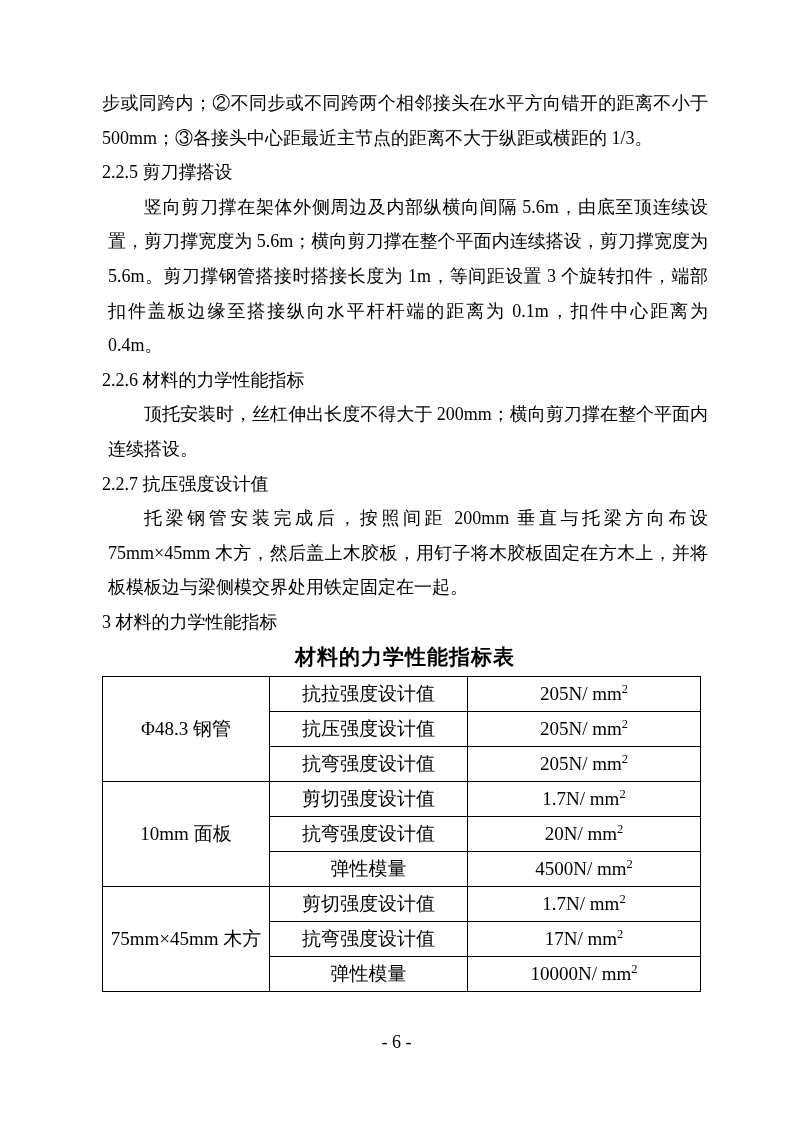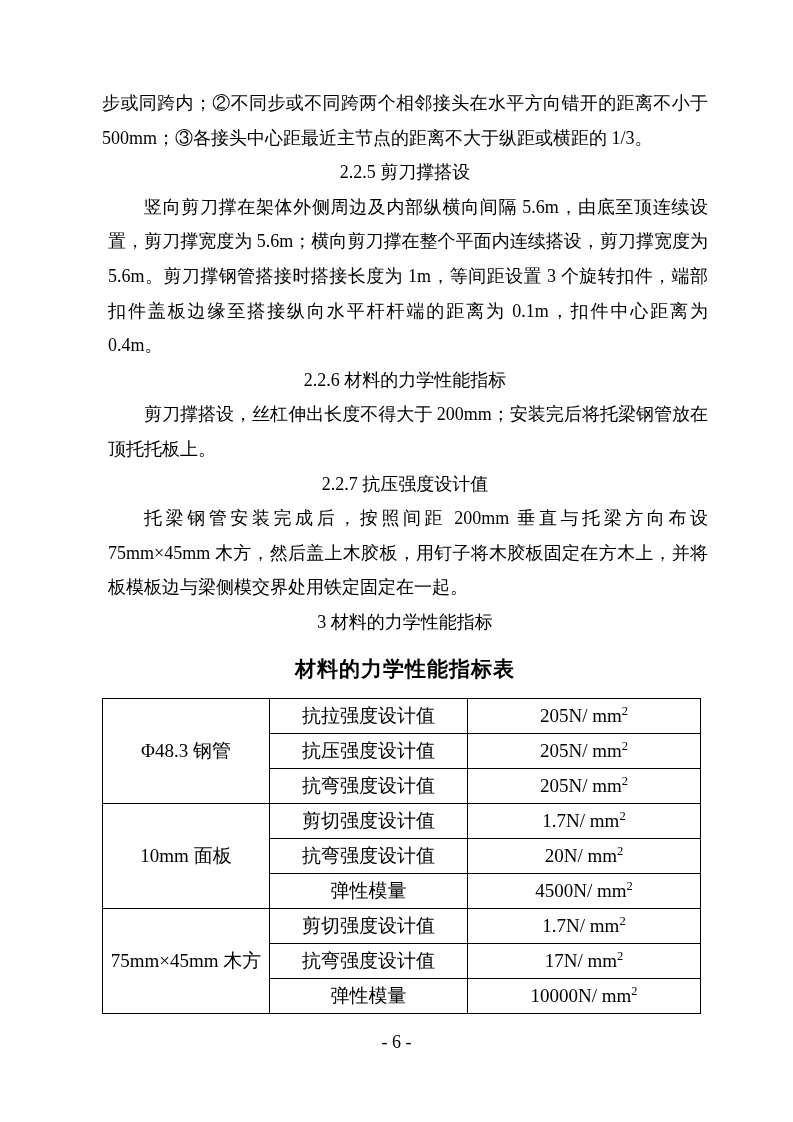--- a/index.html
+++ b/index.html
@@ -41,30 +41,30 @@
     letter-spacing: 0px;
   }
   .para.indent {
     text-indent: 2em;
     margin-left: 6px;
   }
   .para.flush {
     text-indent: 0;
   }
   .para.nojust {
-    text-align: center;
+    text-align: left;
   }
 
   
   .table-title {
     font-size: 21px;
     line-height: 34.6px;
     font-weight: bold;
     text-align: center;
-    margin: 12px;
+    margin: 0;
     font-family: "DejaVu Sans", "Liberation Sans", sans-serif;
     letter-spacing: 1px;
   }
 
   
   table.spec {
     border-collapse: collapse;
     width: 598px;
     margin: 0;
     margin-top: 2px;
@@ -108,21 +108,21 @@
   <div class="content">
 
     <p class="para flush">步或同跨内；②不同步或不同跨两个相邻接头在水平方向错开的距离不小于 500mm；③各接头中心距最近主节点的距离不大于纵距或横距的 1/3。</p>
 
     <p class="para flush nojust">2.2.5 剪刀撑搭设</p>
 
     <p class="para indent">竖向剪刀撑在架体外侧周边及内部纵横向间隔 5.6m，由底至顶连续设置，剪刀撑宽度为 5.6m；横向剪刀撑在整个平面内连续搭设，剪刀撑宽度为 5.6m。剪刀撑钢管搭接时搭接长度为 1m，等间距设置 3 个旋转扣件，端部扣件盖板边缘至搭接纵向水平杆杆端的距离为 0.1m，扣件中心距离为 0.4m。</p>
 
     <p class="para flush nojust">2.2.6 材料的力学性能指标</p>
 
-    <p class="para indent">剪刀撑搭设，丝杠伸出长度不得大于 200mm；安装完后将托梁钢管放在顶托托板上。</p>
+    <p class="para indent">顶托安装时，丝杠伸出长度不得大于 200mm；横向剪刀撑在整个平面内连续搭设。</p>
 
     <p class="para flush nojust">2.2.7 抗压强度设计值</p>
 
     <p class="para indent">托梁钢管安装完成后，按照间距 200mm 垂直与托梁方向布设 75mm×45mm 木方，然后盖上木胶板，用钉子将木胶板固定在方木上，并将板模板边与梁侧模交界处用铁定固定在一起。</p>
 
     <p class="para flush nojust">3 材料的力学性能指标</p>
 
     <p class="table-title">材料的力学性能指标表</p>
 
     <table class="spec">

